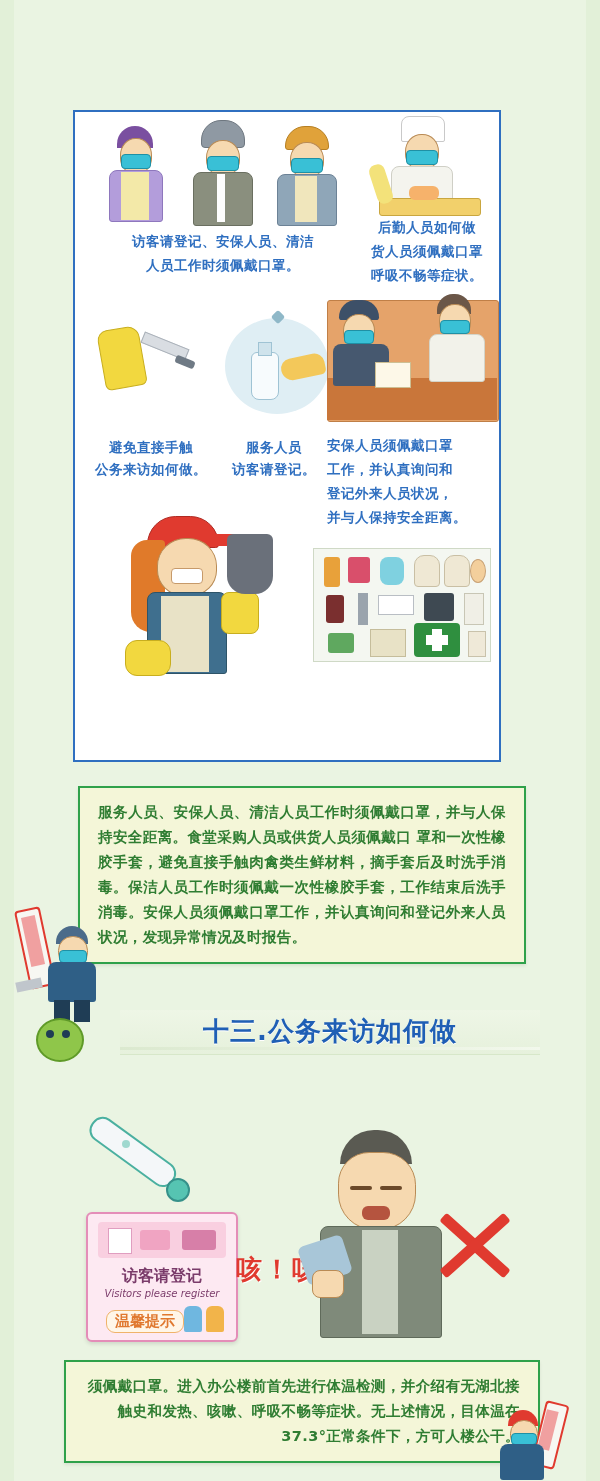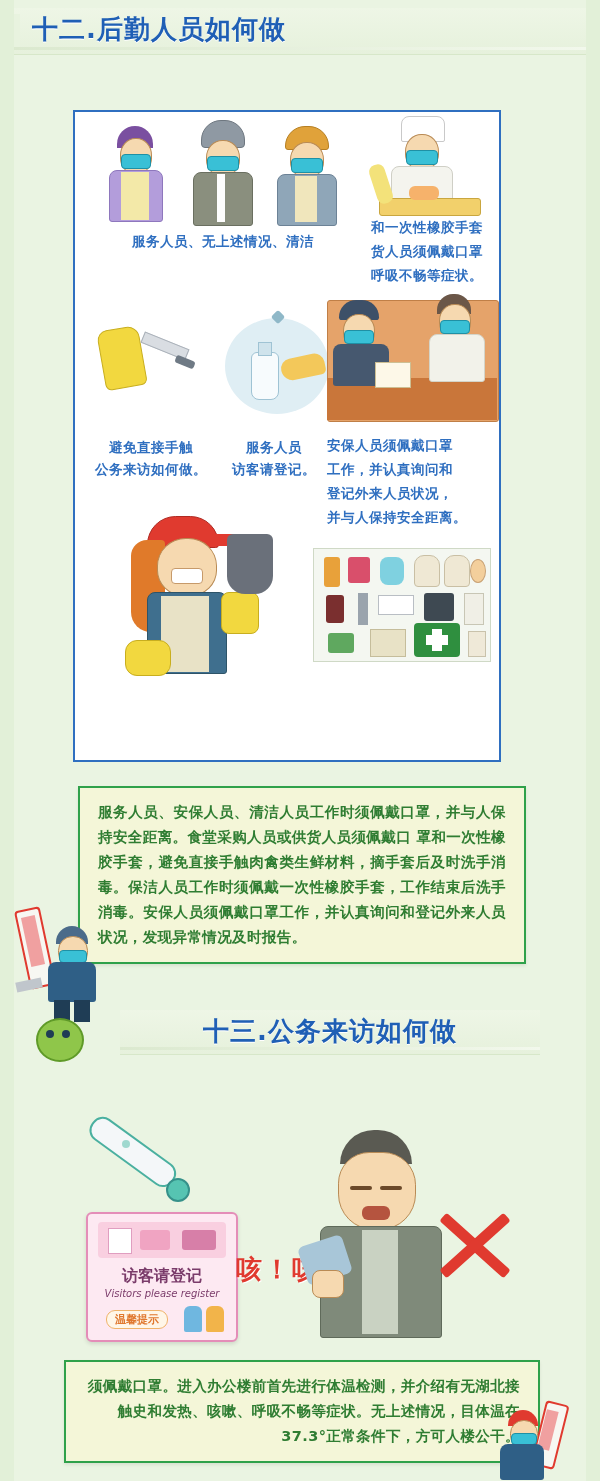--- a/index.html
+++ b/index.html
@@ -78,40 +78,35 @@
   .redx i:first-child{transform:rotate(42deg);}
   .redx i:last-child{transform:rotate(-42deg);}
 
   
   .vcard{
     position:absolute;background:#fde9f2;border:2px solid #e48db8;border-radius:6px;
     box-shadow:0 2px 4px rgba(0,0,0,.12);
   }
   .vcard .v1{position:absolute;left:0;right:0;top:52px;text-align:center;color:#7a3b6a;font-size:16px;font-weight:bold;}
   .vcard .v2{position:absolute;left:0;right:0;top:74px;text-align:center;color:#7a3b6a;font-size:10px;font-style:italic;}
-  .vcard .v3{position:absolute;left:18px;top:96px;color:#e0782f;font-size:11px;font-weight:bold;border:1px solid #f0b36a;border-radius:9px;padding:1px 8px;background:#fff6e8;}
+  .vcard .v3{position:absolute;left:18px;top:96px;color:#e0782f;font-size:15px;font-weight:bold;border:1px solid #f0b36a;border-radius:9px;padding:1px 8px;background:#fff6e8;}
 
   
   .mascot{position:absolute;}
 
   
   .kit{position:absolute;background:#f4f7f1;border:1px solid #cfd9c6;}
 </style>
 </head>
 <body>
 
 <div class="page">
   <div class="edge l"></div>
   <div class="edge r"></div>
 
-  <div class="sec-head" style="top:8px;">
-    <div class="bar"></div>
-    <div class="title">十二.后勤人员如何做</div>
-    <div class="rule"></div>
-  </div>
 
   <div class="panel" style="left:73px;top:110px;width:424px;height:648px;">
     <div class="panel-inner">
 
       <div class="person" style="left:26px;top:14px;width:70px;height:100px;">
         <div class="art oval" style="left:16px;top:0;width:36px;height:22px;background:#7a4fa0;border-radius:18px 18px 0 0;"></div>
         <div class="head" style="left:19px;top:12px;width:30px;height:34px;"></div>
         <div class="mask" style="left:20px;top:28px;width:28px;height:13px;background:#39c0d6;border-color:#1f90a5;"></div>
         <div class="body" style="left:8px;top:44px;width:52px;height:50px;background:#b39ddb;border:1px solid #8e77bd;"></div>
         <div class="art" style="left:20px;top:46px;width:28px;height:48px;background:#f3e9a8;"></div>
@@ -136,22 +131,23 @@
       <div class="person" style="left:300px;top:4px;width:108px;height:112px;">
         <div class="hat" style="left:26px;top:0;width:42px;height:24px;background:#ffffff;border:1px solid #c9c9c9;border-radius:8px 8px 2px 2px;"></div>
         <div class="head" style="left:30px;top:18px;width:32px;height:34px;"></div>
         <div class="mask" style="left:31px;top:34px;width:30px;height:13px;background:#39c0d6;border-color:#1f90a5;"></div>
         <div class="body" style="left:16px;top:50px;width:60px;height:46px;background:#f4f4ee;border:1px solid #cfcfc6;"></div>
         <div class="art" style="left:4px;top:82px;width:100px;height:16px;background:#f2d06b;border:1px solid #c9a63f;border-radius:3px;"></div>
         <div class="art" style="left:34px;top:70px;width:30px;height:14px;background:#f6b26b;border-radius:6px;"></div>
         <div class="art" style="left:-2px;top:48px;width:16px;height:40px;background:#f3e27a;border-radius:7px;transform:rotate(-18deg);"></div>
       </div>
 
-      <div class="cap" style="left:14px;top:118px;width:268px;">服务人员、无上述情况、清洁</div>
-      <div class="cap" style="left:286px;top:104px;width:132px;">和一次性橡胶手套</div>
+      <div class="cap" style="left:14px;top:118px;width:268px;">访客请登记、安保人员、清洁</div>
+      <div class="cap" style="left:14px;top:142px;width:268px;">人员工作时须佩戴口罩。</div>
+      <div class="cap" style="left:286px;top:104px;width:132px;">后勤人员如何做</div>
       <div class="cap" style="left:286px;top:128px;width:132px;">货人员须佩戴口罩</div>
       <div class="cap" style="left:286px;top:152px;width:132px;">呼吸不畅等症状。</div>
 
       <div class="art" style="left:22px;top:212px;width:96px;height:84px;">
         <div class="art" style="left:4px;top:4px;width:40px;height:58px;background:#f2d83f;border:1px solid #c8ae1f;border-radius:10px 12px 6px 6px;transform:rotate(-10deg);"></div>
         <div class="art" style="left:44px;top:16px;width:46px;height:10px;background:#d9dde2;border:1px solid #a9b0b8;transform:rotate(22deg);"></div>
         <div class="art" style="left:78px;top:34px;width:20px;height:8px;background:#6f7a85;transform:rotate(22deg);border-radius:3px;"></div>
       </div>
 
       <div class="art oval" style="left:150px;top:206px;width:104px;height:96px;background:#dfeef4;"></div>

